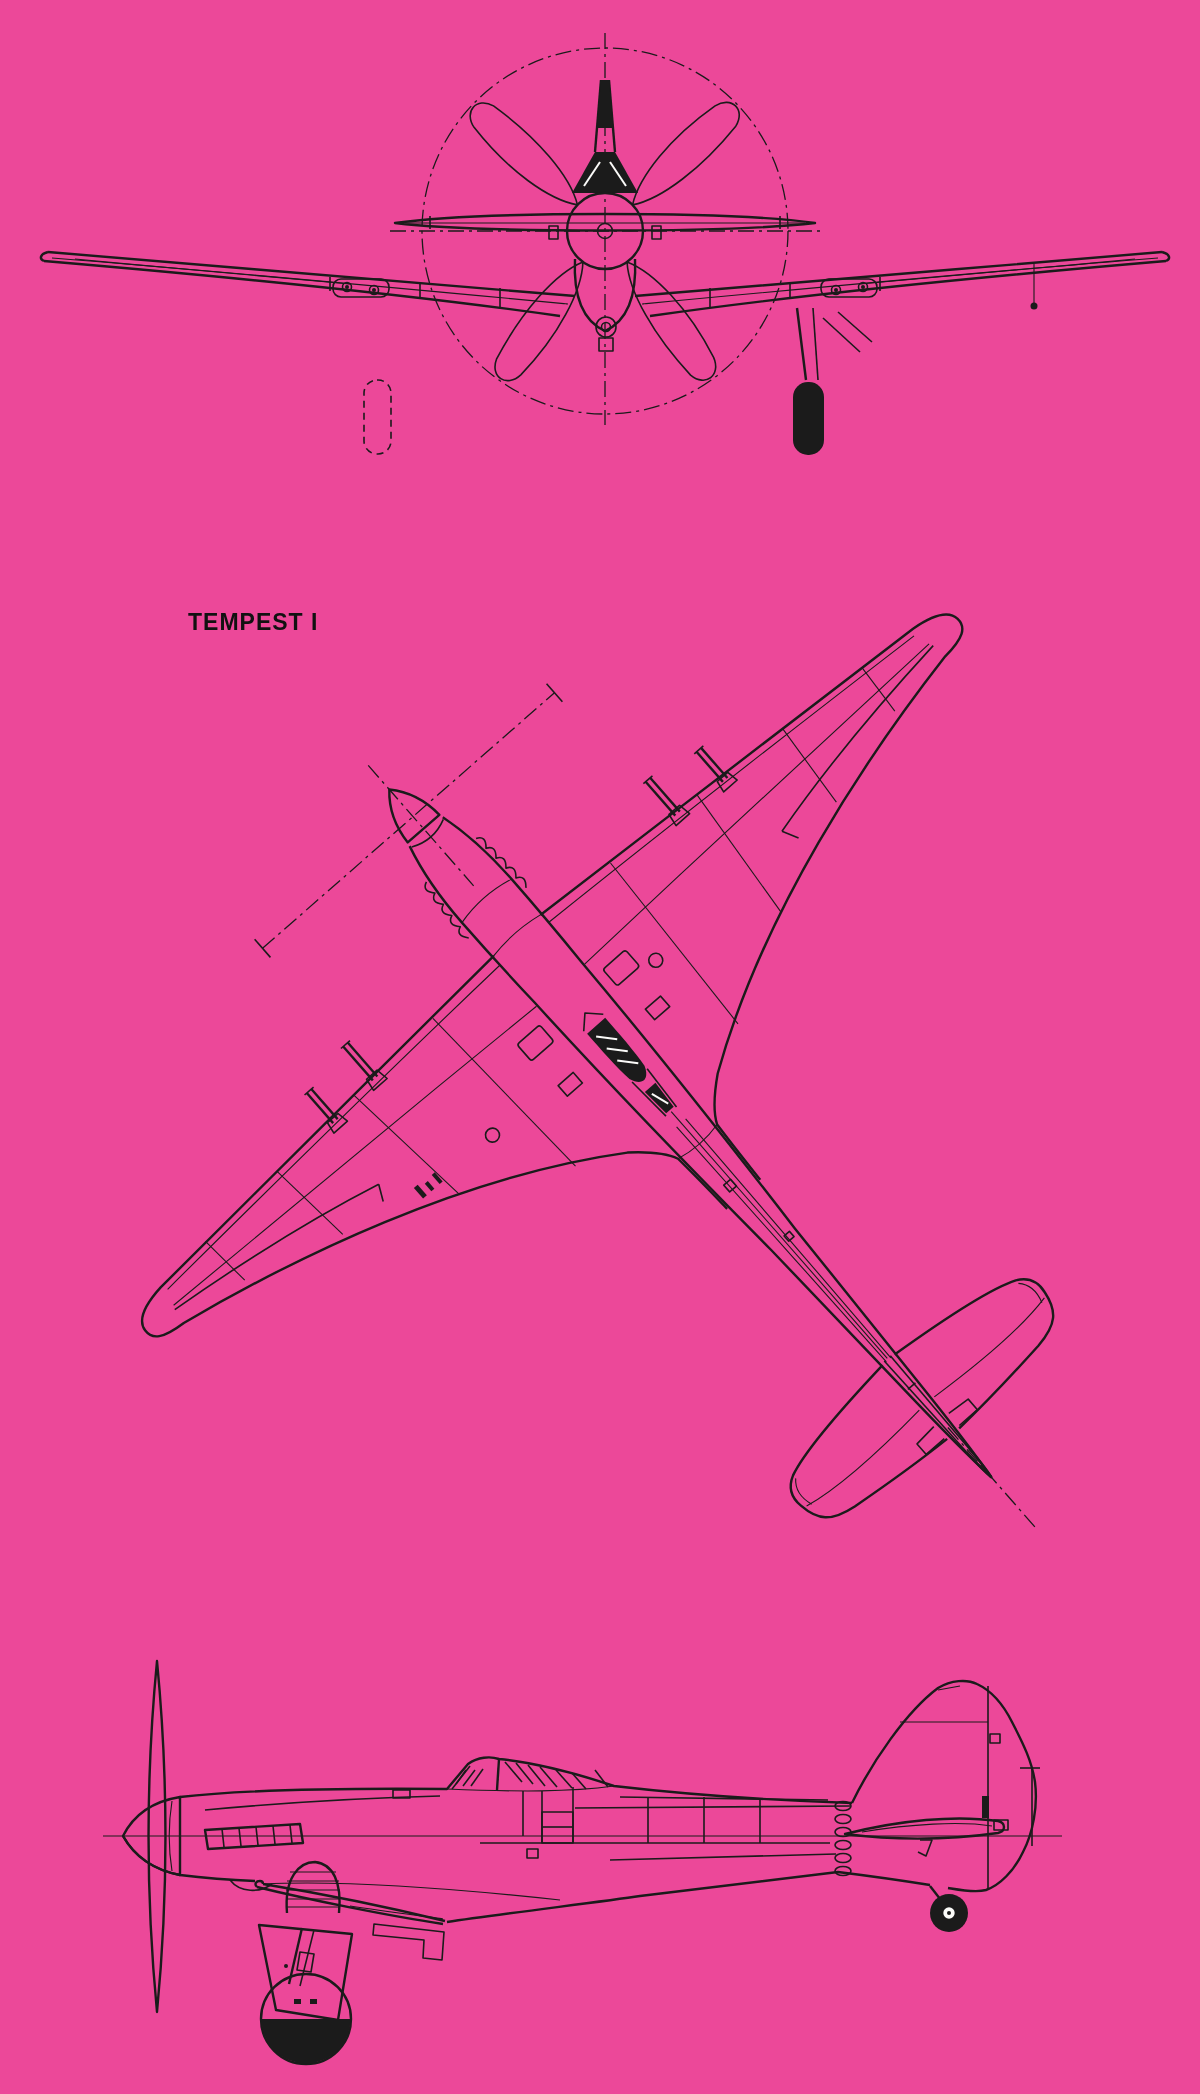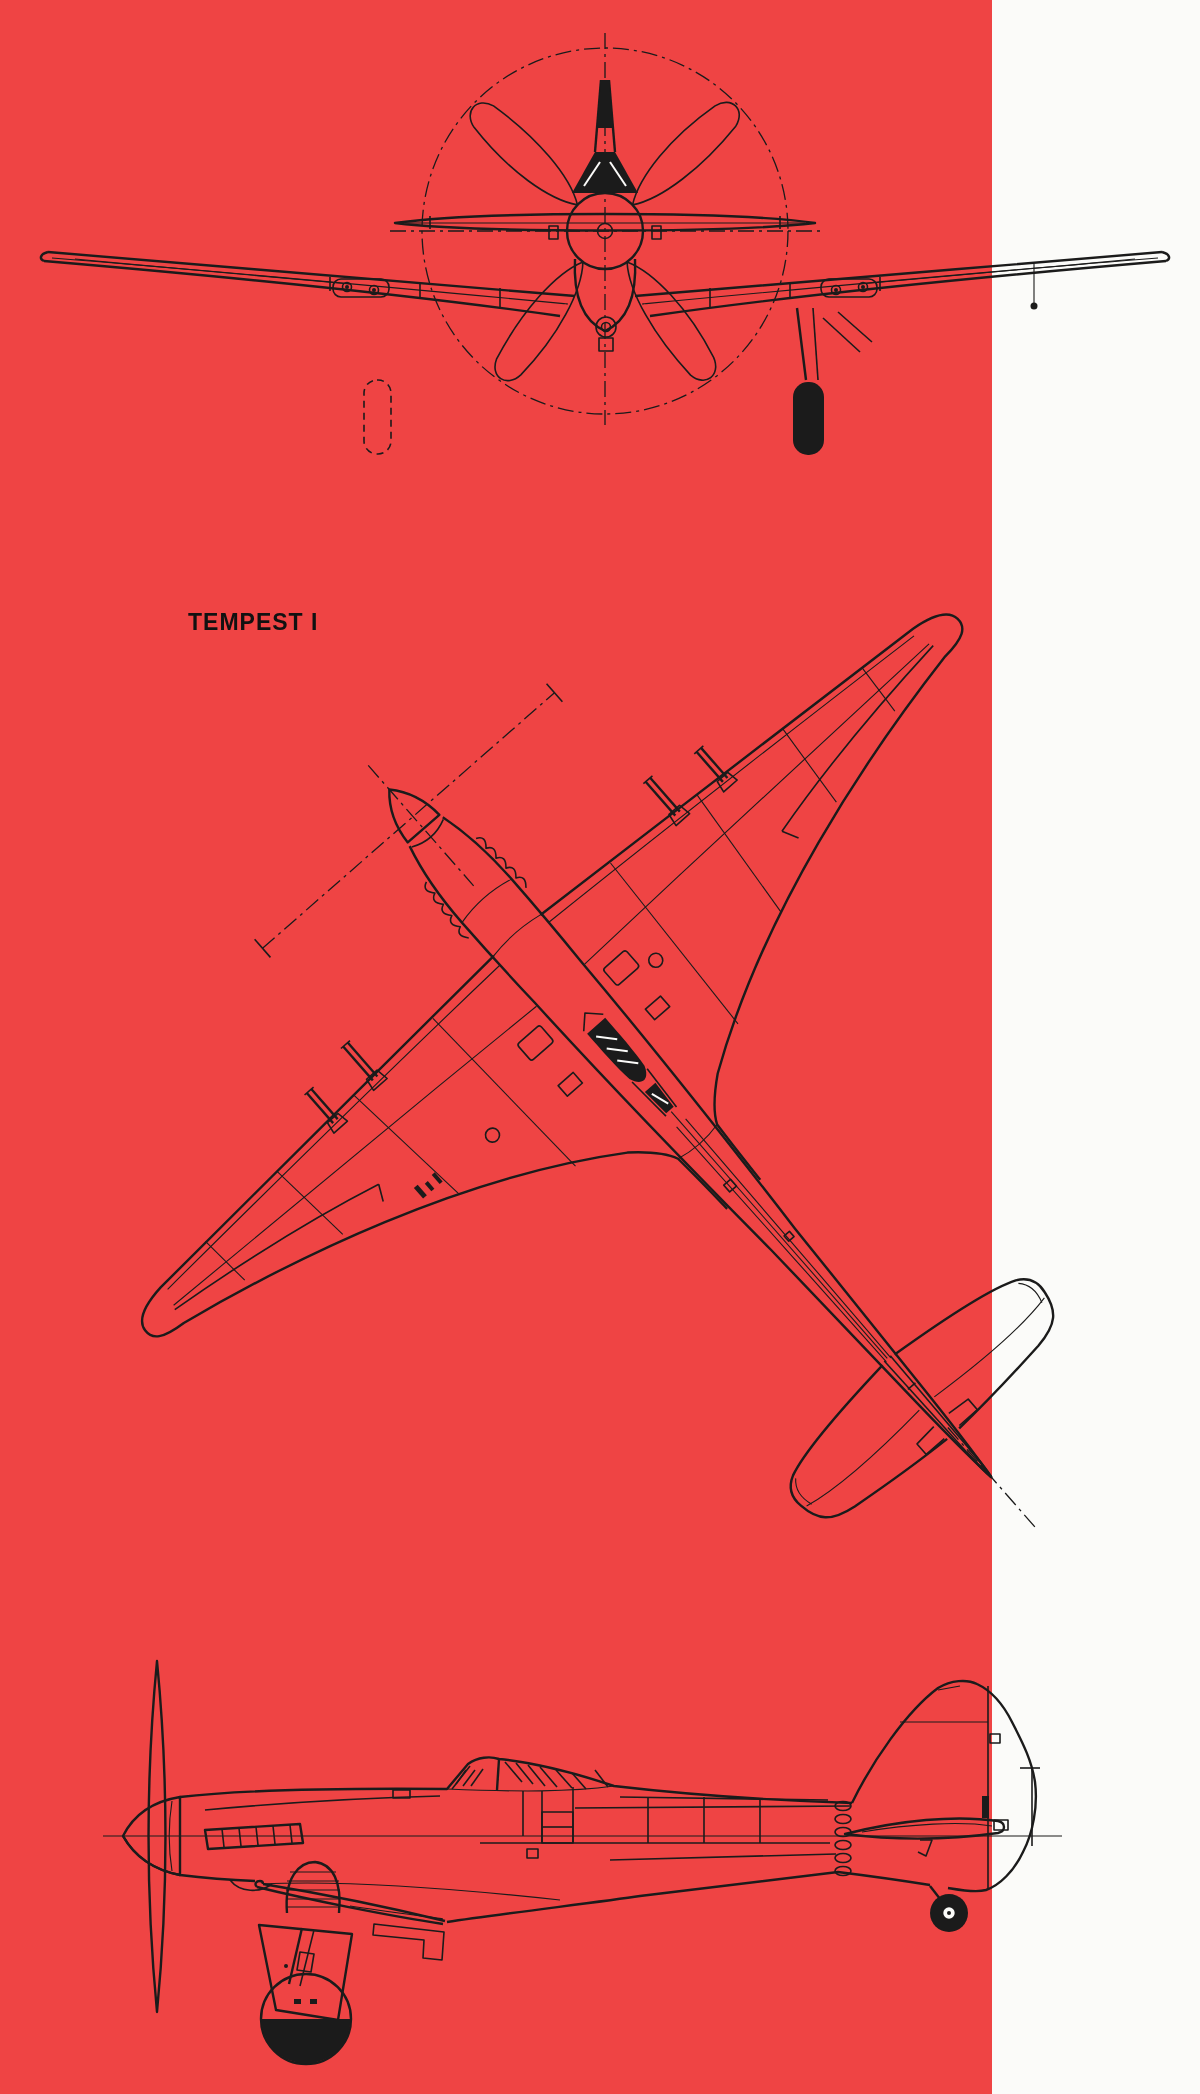--- a/index.html
+++ b/index.html
@@ -2,21 +2,21 @@
 <html><head>
 <meta charset="utf-8">
 <style>
   html,body{margin:0;padding:0;}
   body{
     width:1200px;height:2094px;
     background:#fbfbf9;
     font-family:"Liberation Sans", sans-serif;
     overflow:hidden;
   }
-  .page{position:relative;width:992px;height:2094px;background:#ef4444;}
+  .page{position:relative;width:1200px;height:2094px;background:#ec4899;}
   svg{position:absolute;left:0;top:0;}
   svg path, svg line, svg circle, svg rect, svg ellipse, svg polyline, svg polygon{
     fill:none;stroke:#1b1b1b;stroke-width:1.6;stroke-linejoin:round;
   }
   .s2{stroke-width:2.4;}
   .thin{stroke-width:1.1;}
   .dd{stroke-dasharray:16 5 3 5;stroke-width:1.3;}
   .dash{stroke-dasharray:7 5;}
   .ink{fill:#1b1b1b;stroke:none;}
   .paperline{stroke:#fbfbf9;stroke-width:2;}

